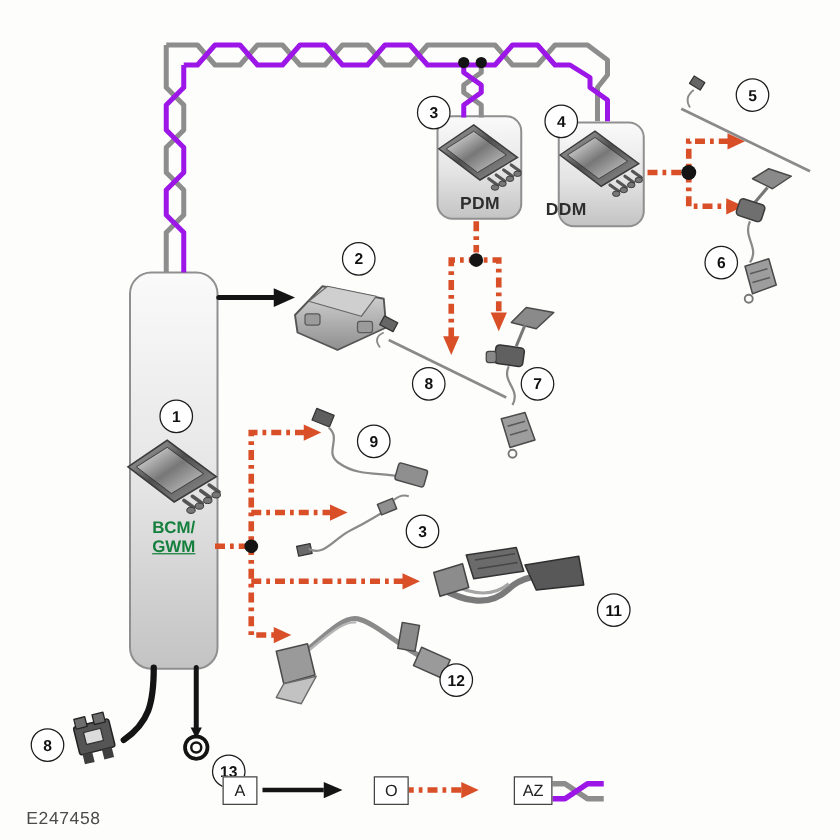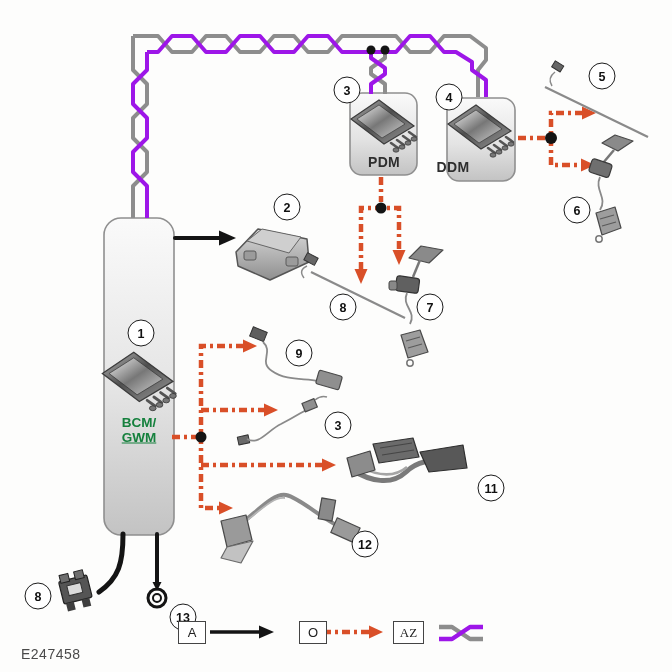--- a/index.html
+++ b/index.html
@@ -272,19 +272,19 @@
 <div class="callout" style="left:38px;top:596px;">
       <span>8</span>
     </div>
 
 <div class="legend-key" style="left:178px;top:621px;width:26px;height:21px;">
       <span>A</span>
     </div>
 <div class="legend-key" style="left:299px;top:621px;width:26px;height:21px;">
       <span>O</span>
     </div>
-<div class="legend-key" style="left:393px;top:621px;width:29px;height:21px;font-family:Liberation Serif, serif;">
+<div class="legend-key" style="left:411px;top:621px;width:29px;height:21px;">
       <span>AZ</span>
     </div>
 
 <div class="figure-id">E247458</div>
 
 </div>
 
 </body></html>

